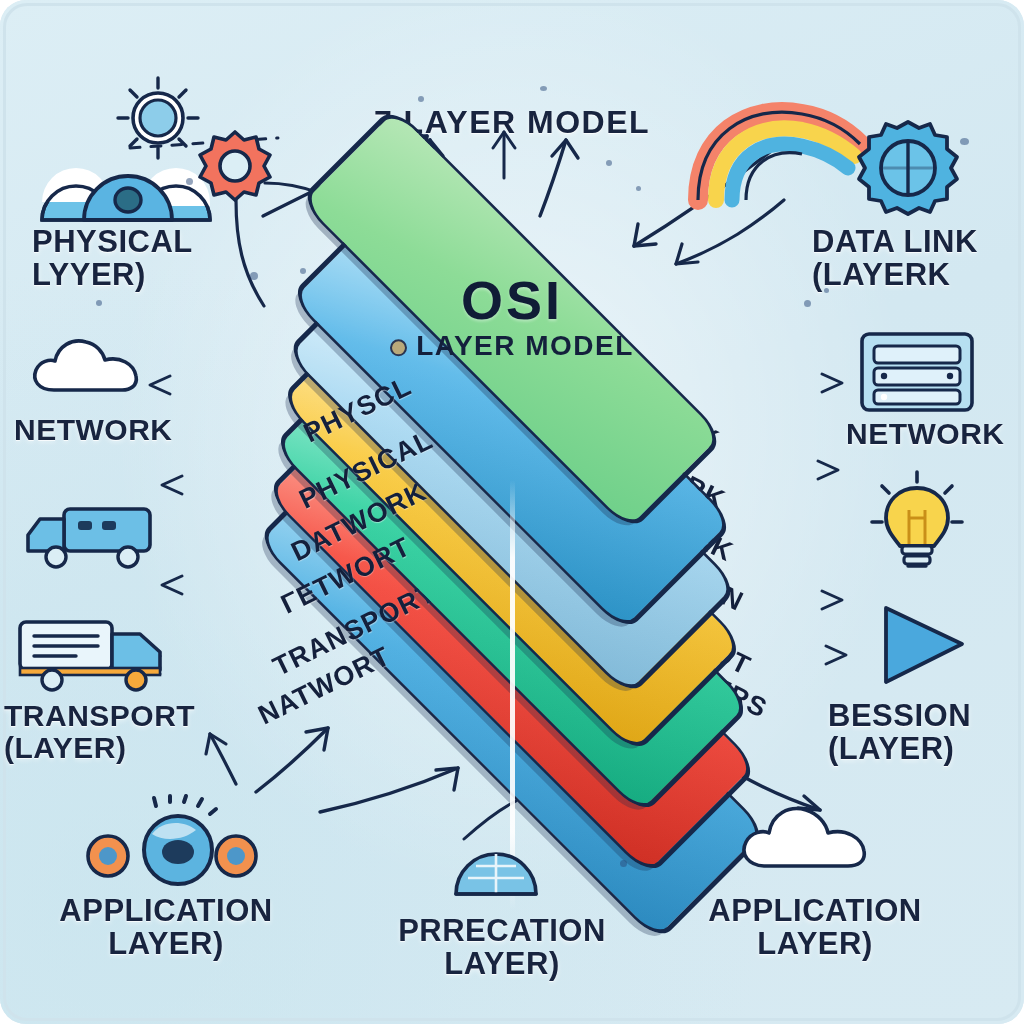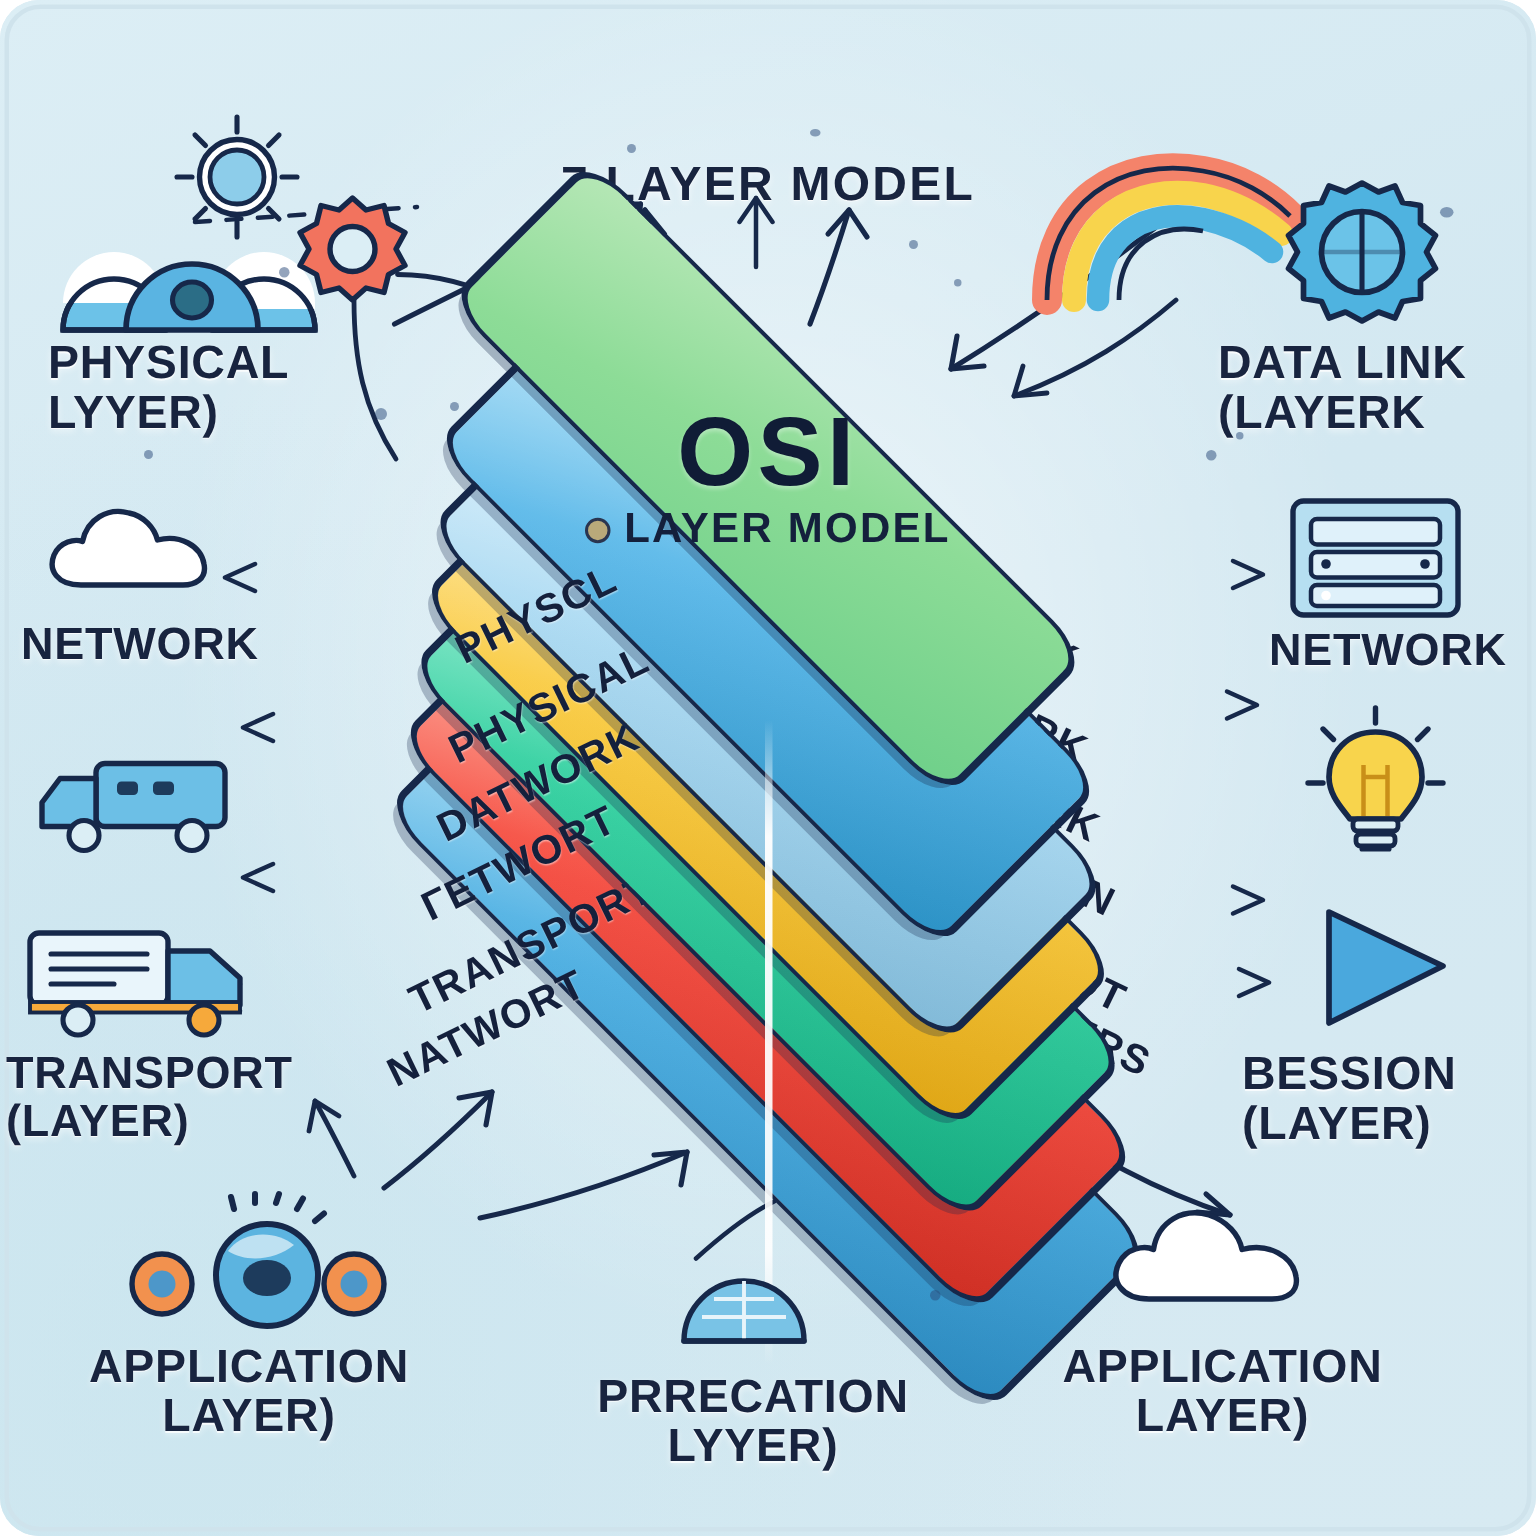--- a/index.html
+++ b/index.html
@@ -79,21 +79,21 @@
     border:5px solid #16284a;border-radius:34px;box-sizing:border-box;
     background:linear-gradient(150deg,#b6e7b6 0%,#8ddc97 45%,#6fd08a 100%);
     transform:rotate(45deg) scaleY(.54);
     box-shadow:0 14px 0 -4px rgba(22,40,74,.3);
   }
   #cap .captext{
     position:absolute;top:50%;left:50%;transform:translate(-50%,-50%);
     text-align:center;width:100%;
   }
   #cap .osi{
-    font-size:65px;font-weight:800;color:#101c36;letter-spacing:3px;line-height:.95;
+    font-size:54px;font-weight:800;color:#101c36;letter-spacing:3px;line-height:.95;
     text-shadow:0 2px 3px rgba(255,255,255,.35);
   }
   #cap .sub{
     font-size:28px;font-weight:700;color:#14203c;letter-spacing:1.5px;margin-top:4px;
   }
   #cap .sub .dot{display:inline-block;width:13px;height:13px;border-radius:50%;
     background:#b9a97a;border:2px solid #2a3550;margin-right:9px;vertical-align:middle;}
 
   
   #seam{
@@ -499,21 +499,21 @@
 
   <div class="lbl" style="left:14px;top:414px;width:200px;font-size:30px;">NETWORK</div>
 
   <div class="lbl" style="left:4px;top:700px;width:220px;font-size:30px;">TRANSPORT
 (LAYER)</div>
 
   <div class="lbl c" style="left:16px;top:895px;width:300px;font-size:31px;">APPLICATION
 LAYER)</div>
 
   <div class="lbl c" style="left:352px;top:915px;width:300px;font-size:31px;">PRRECATION
-LYYER)</div>
+LAYER)</div>
 
   <div class="lbl c" style="left:660px;top:895px;width:310px;font-size:31px;">APPLICATION
 LAYER)</div>
 
   <div class="lbl" style="left:812px;top:226px;width:250px;font-size:31px;">DATA LINK
 (LAYERK</div>
 
   <div class="lbl" style="left:846px;top:418px;width:200px;font-size:30px;">NETWORK</div>
 
   <div class="lbl" style="left:828px;top:700px;width:210px;font-size:31px;">BESSION

